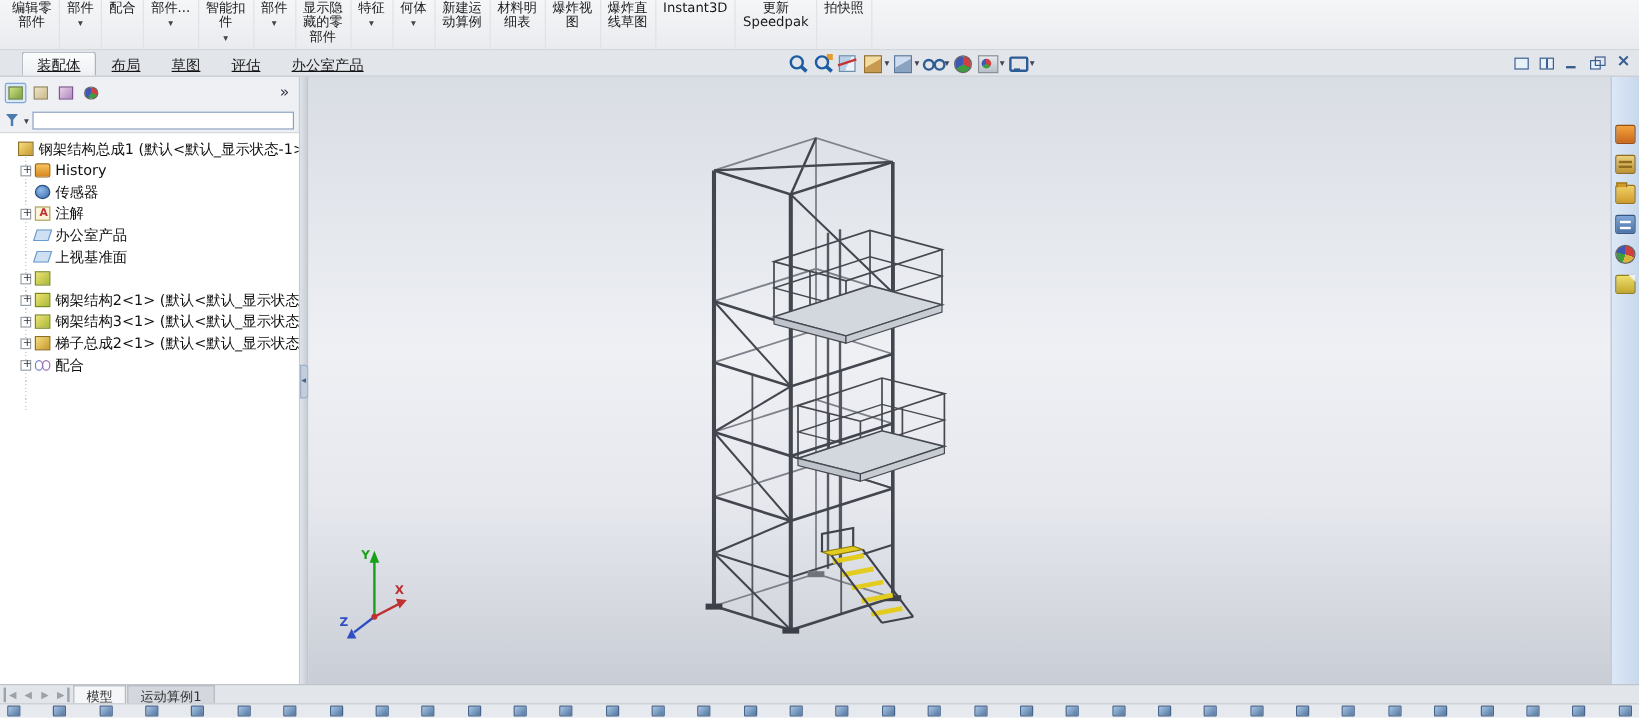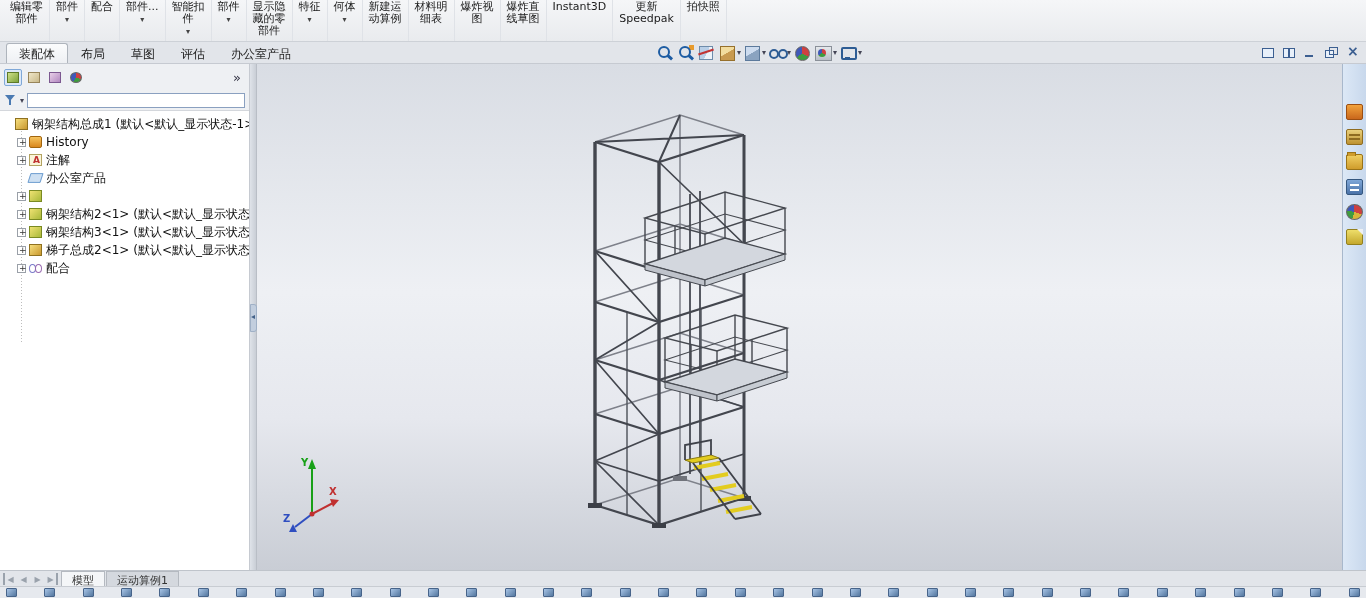--- a/index.html
+++ b/index.html
@@ -9,21 +9,21 @@
 
   
   .ribbon{height:42px;background:linear-gradient(#f5f6f8,#e9ebee);border-bottom:1px solid #cdd1d7;display:flex;align-items:stretch;padding-left:4px;}
   .rb{display:flex;flex-direction:column;align-items:center;justify-content:flex-start;padding:1px 6px 0;border-right:1px solid #dfe2e7;}
   .rb-label{font-size:11px;line-height:12px;text-align:center;white-space:pre-line;color:#1a1a1a;}
   .rb-dd{height:9px;line-height:8px;margin-top:1px;}
   .rb-dd::before{content:'\25BE';font-size:8px;color:#444;}
 
   
   .band{height:22px;background:#e2e5ea;border-bottom:1px solid #c6cad1;position:relative;display:flex;align-items:flex-end;}
-  .cmd-tabs{display:flex;margin-left:6px;}
+  .cmd-tabs{display:flex;margin-left:18px;text-decoration:underline;}
   .ctab{padding:3px 12px 2px;font-size:12px;color:#222;border:1px solid transparent;border-bottom:none;line-height:14px;}
   .ctab.active{background:linear-gradient(#fbfcfd,#eef0f3);border-color:#aeb4bc;border-radius:3px 3px 0 0;}
   .headsup{position:absolute;left:655px;top:2px;display:flex;align-items:center;}
   .hitem{display:flex;align-items:center;margin-right:2px;}
   .hdd{height:17px;display:inline-flex;align-items:center;}
   .hdd::before{content:'\25BE';font-size:8px;color:#445;}
   .win-controls{position:absolute;right:5px;top:3px;display:flex;gap:3px;}
 
   .hicon{width:19px;height:17px;position:relative;display:inline-block;}
   .h-zoom-fit-icon::before,.h-zoom-area-icon::before{content:'';position:absolute;left:3px;top:2px;width:8px;height:8px;border:2px solid #1d5ca3;border-radius:50%;}
@@ -293,30 +293,42 @@
           <span class="ticon ti-assembly-icon"></span>
           <span class="tlabel">钢架结构总成1 (默认&lt;默认_显示状态-1&gt;)</span>
         </div>
           <div class="trow ind1" style="">
           <span class="texp"></span>
 
           <span class="ticon ti-history-icon"></span>
           <span class="tlabel">History</span>
         </div>
           <div class="trow ind1" style="">
+
+          <span class="texp-sp"></span>
+          <span class="ticon ti-sensor-icon"></span>
+          <span class="tlabel">传感器</span>
+        </div>
+          <div class="trow ind1" style="">
           <span class="texp"></span>
 
           <span class="ticon ti-annotation-icon"></span>
           <span class="tlabel">注解</span>
         </div>
           <div class="trow ind1" style="">
 
           <span class="texp-sp"></span>
           <span class="ticon ti-plane-icon"></span>
           <span class="tlabel">办公室产品</span>
+        </div>
+          <div class="trow ind1" style="">
+
+          <span class="texp-sp"></span>
+          <span class="ticon ti-plane-icon"></span>
+          <span class="tlabel">上视基准面</span>
         </div>
           <div class="trow ind1" style="">
           <span class="texp"></span>
 
           <span class="ticon ti-part-icon"></span>
         </div>
           <div class="trow ind1" style="">
           <span class="texp"></span>
 
           <span class="ticon ti-part-icon"></span>

